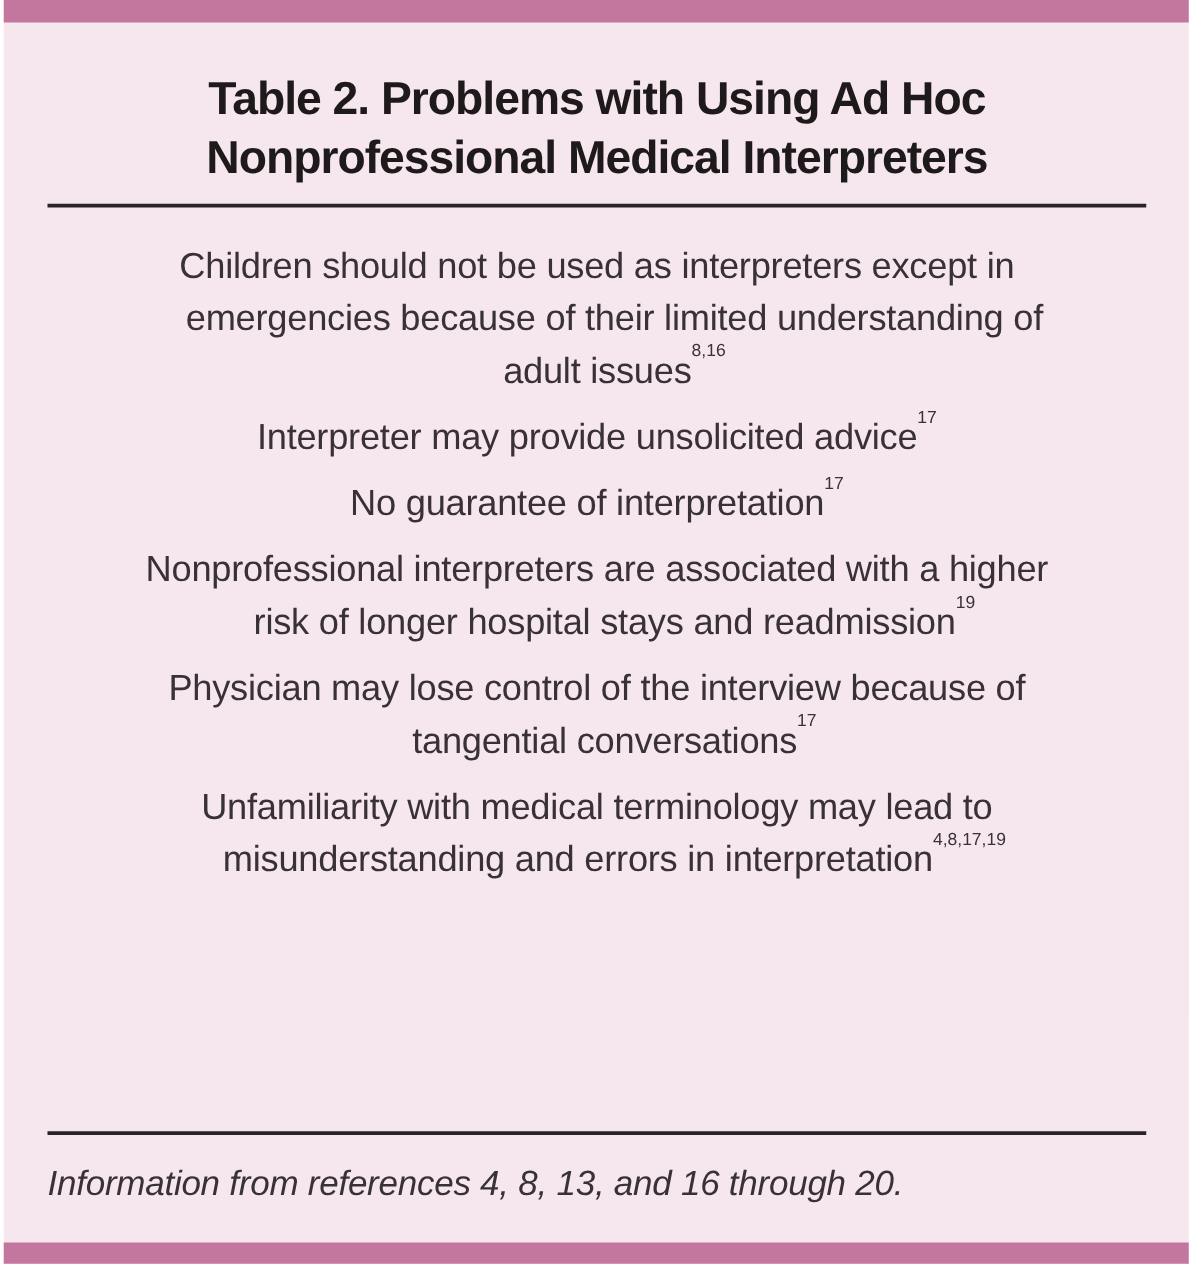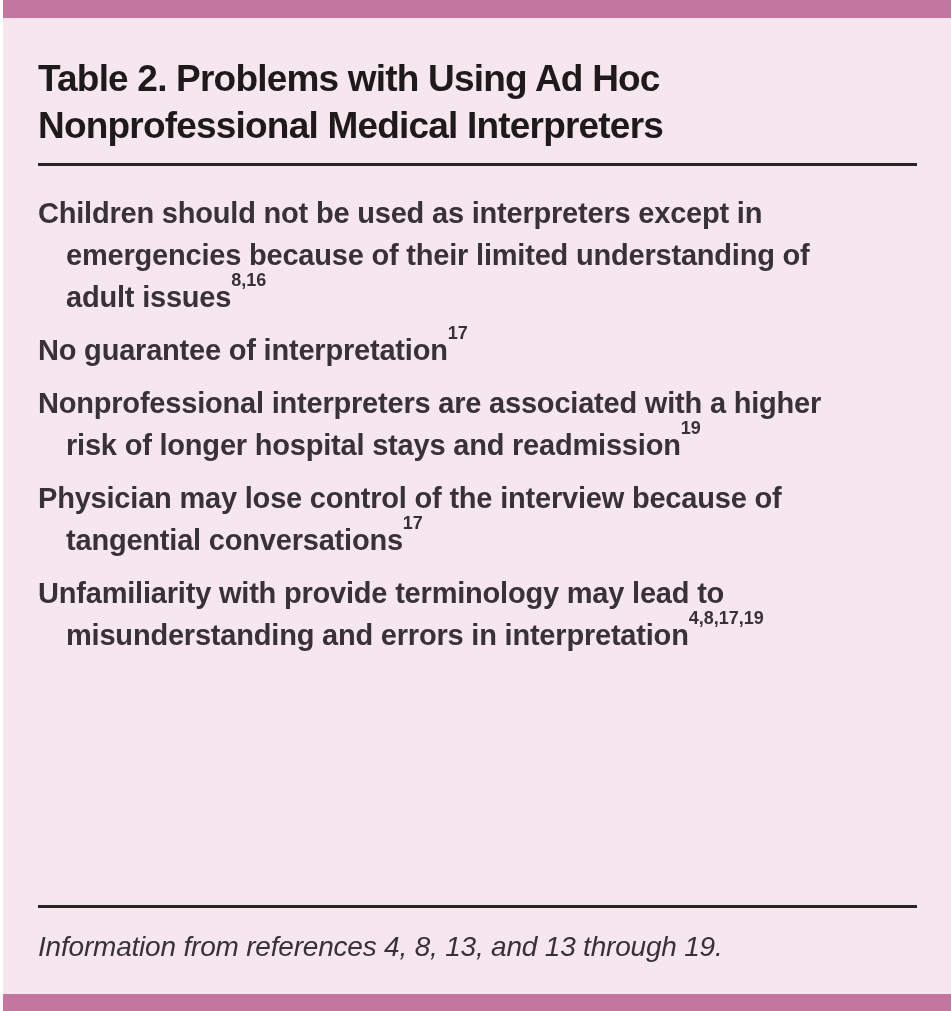--- a/index.html
+++ b/index.html
@@ -17,21 +17,21 @@
   }
   .bar-top {
     position: absolute; top: 0; left: 0; right: 0; height: 18px;
     background: var(--accent-bar, #c3779f);
   }
   .bar-bottom {
     position: absolute; bottom: 0; left: 0; right: 0; height: 17px;
     background: var(--accent-bar, #c3779f);
   }
   .content {
-    position: absolute; top: 18px; left: 35px; right: 34px;
+    position: absolute; top: 18px; left: 35px; right: 34px; text-align: center;
   }
   .title {
     margin: 37px 0 0 0;
     font-size: 37px;
     font-weight: 700;
     line-height: 47px;
     letter-spacing: -0.8px;
     color: var(--title-text, #1e1a1c);
     white-space: pre-line;
   }
@@ -44,24 +44,23 @@
   .list { margin-top: 26px; }
   .item {
     font-size: 29px;
     line-height: 42px;
     letter-spacing: -0.2px;
     color: var(--text, #383236);
     padding-left: 28px;
     text-indent: -28px;
     white-space: pre-wrap;
     margin: 0 0 11px 0;
-    font-weight: bold;
   }
   .item sup {
-    font-size: 18px;
+    font-size: 14px;
     line-height: 0;
     position: relative;
     top: -10px;
     letter-spacing: 0;
   }
   .rule-bottom {
     position: absolute; top: 905px; left: 35px; right: 34px;
     height: 3px;
     background: var(--rule, #2a2427);
   }
@@ -81,27 +80,28 @@
   <div class="bar-top"></div>
 
   <div class="content">
     <h2 class="title">Table 2. Problems with Using Ad Hoc
 Nonprofessional Medical Interpreters</h2>
     <div class="rule rule-top"></div>
     <div class="list">
         <div class="item"><span>Children should not be used as interpreters except in
 emergencies because of their limited understanding of
 adult issues</span><sup>8,16</sup></div>
+        <div class="item"><span>Interpreter may provide unsolicited advice</span><sup>17</sup></div>
         <div class="item"><span>No guarantee of interpretation</span><sup>17</sup></div>
         <div class="item"><span>Nonprofessional interpreters are associated with a higher
 risk of longer hospital stays and readmission</span><sup>19</sup></div>
         <div class="item"><span>Physician may lose control of the interview because of
 tangential conversations</span><sup>17</sup></div>
-        <div class="item"><span>Unfamiliarity with provide terminology may lead to
+        <div class="item"><span>Unfamiliarity with medical terminology may lead to
 misunderstanding and errors in interpretation</span><sup>4,8,17,19</sup></div>
       </div>
   </div>
 
   <div class="rule-bottom"></div>
-  <div class="footnote">Information from references 4, 8, 13, and 13 through 19.</div>
+  <div class="footnote">Information from references 4, 8, 13, and 16 through 20.</div>
 
   <div class="bar-bottom"></div>
 </div>
 
 </body></html>

